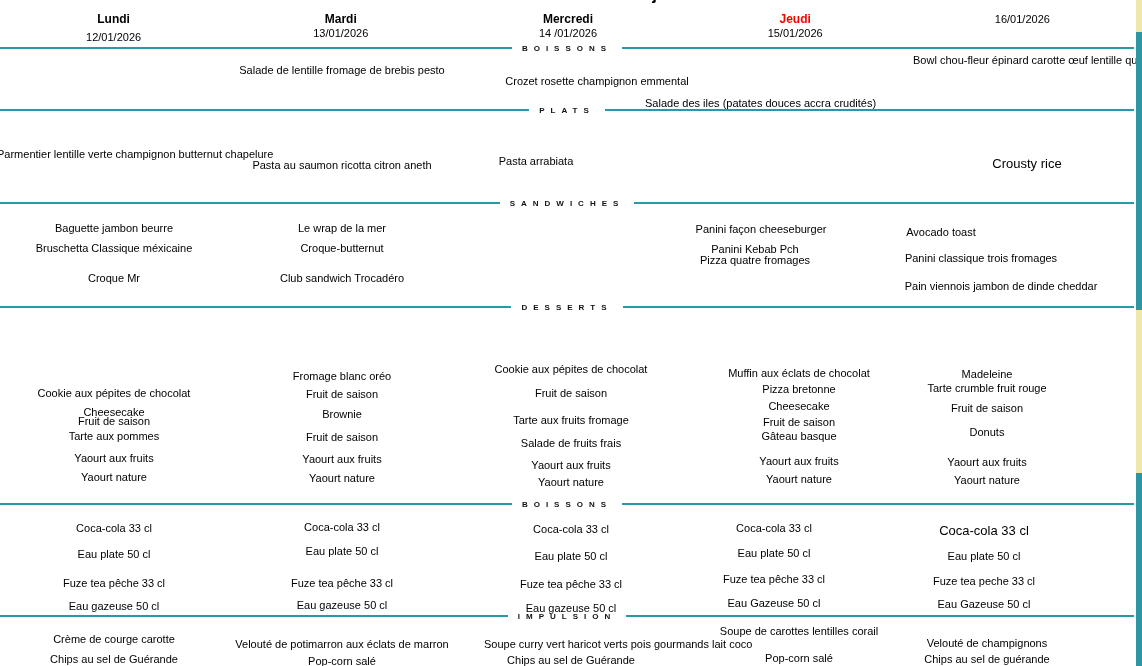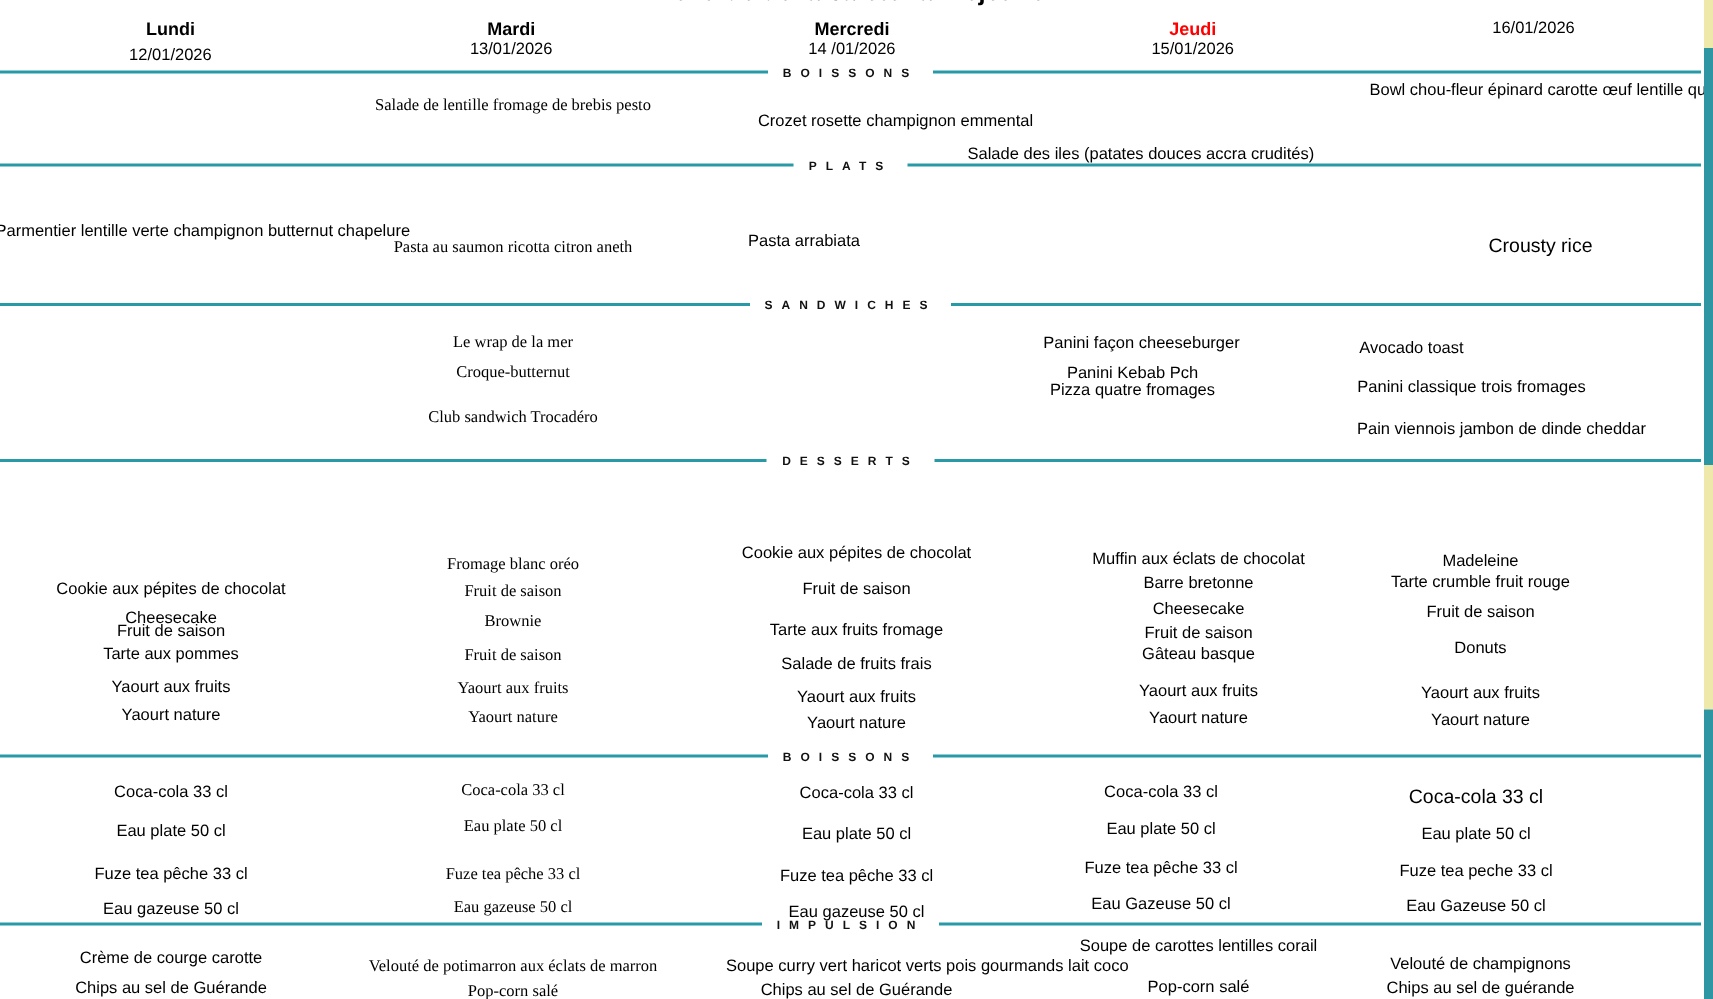--- a/index.html
+++ b/index.html
@@ -11,21 +11,21 @@
   .hcol{width:20%;text-align:center;}
   .dname{font-size:12px;font-weight:bold;line-height:14px;}
   .ddate{font-size:11px;line-height:13px;margin-top:1px;}
   .red{color:#ff0000;}
   .divider{position:absolute;left:0;width:1134px;height:12px;display:flex;
            align-items:center;gap:10px;z-index:1;}
   .dl{flex:1;height:0;border-top:2px solid #2899a7;}
   .dlabel{font-size:8px;font-weight:bold;letter-spacing:6px;white-space:nowrap;color:#111;}
   .sec{position:absolute;left:0;width:1142px;z-index:2;}
   .col{position:absolute;top:0;height:100%;width:228px;}
-  .c0{left:0;} .c1{left:228px;font-family:Liberation Serif, serif;} .c2{left:457px;} .c3{left:685px;} .c4{left:913px;}
+  .c0{left:0;} .c1{left:228px;} .c2{left:457px;} .c3{left:685px;} .c4{left:913px;}
   .it{position:absolute;left:0;width:100%;text-align:center;white-space:nowrap;
       font-size:11px;line-height:12px;}
   .it.l{text-align:left;left:-3px;}
   .it.lg{font-size:13px;}
   .strip{position:absolute;right:0;top:0;width:6px;height:666px;z-index:4;}
   .seg{position:absolute;left:0;width:100%;}
   .seg.y{background:#eee8aa;}
   .seg.t{background:#2e95a3;}
 </style>
 </head>
@@ -112,20 +112,25 @@
     </div>
     <div class="col c2">
       <div class="it" style="top:43px;margin-left:-35px">Pasta arrabiata</div>
     </div>
     <div class="col c4">
       <div class="it lg" style="top:46px">Crousty rice</div>
     </div>
   </div>
 
   <div class="sec" style="top:205px;height:100px">
+    <div class="col c0">
+      <div class="it" style="top:17px">Baguette jambon beurre</div>
+      <div class="it" style="top:37px">Bruschetta Classique méxicaine</div>
+      <div class="it" style="top:67px">Croque Mr</div>
+    </div>
     <div class="col c1">
       <div class="it" style="top:17px">Le wrap de la mer</div>
       <div class="it" style="top:37px">Croque-butternut</div>
       <div class="it" style="top:67px">Club sandwich Trocadéro</div>
     </div>
     <div class="col c3">
       <div class="it" style="top:18px;margin-left:-38px">Panini façon cheeseburger</div>
       <div class="it" style="top:38px;margin-left:-44px">Panini Kebab Pch</div>
       <div class="it" style="top:49px;margin-left:-44px">Pizza quatre fromages</div>
     </div>
@@ -156,21 +161,21 @@
     <div class="col c2">
       <div class="it" style="top:54px">Cookie aux pépites de chocolat</div>
       <div class="it" style="top:78px">Fruit de saison</div>
       <div class="it" style="top:105px">Tarte aux fruits fromage</div>
       <div class="it" style="top:128px">Salade de fruits frais</div>
       <div class="it" style="top:150px">Yaourt aux fruits</div>
       <div class="it" style="top:167px">Yaourt nature</div>
     </div>
     <div class="col c3">
       <div class="it" style="top:58px">Muffin aux éclats de chocolat</div>
-      <div class="it" style="top:74px">Barre bretonne</div>
+      <div class="it" style="top:74px">Pizza bretonne</div>
       <div class="it" style="top:91px">Cheesecake</div>
       <div class="it" style="top:107px">Fruit de saison</div>
       <div class="it" style="top:121px">Gâteau basque</div>
       <div class="it" style="top:146px">Yaourt aux fruits</div>
       <div class="it" style="top:164px">Yaourt nature</div>
     </div>
     <div class="col c4">
       <div class="it" style="top:59px;margin-left:-40px">Madeleine</div>
       <div class="it" style="top:73px;margin-left:-40px">Tarte crumble fruit rouge</div>
       <div class="it" style="top:93px;margin-left:-40px">Fruit de saison</div>

